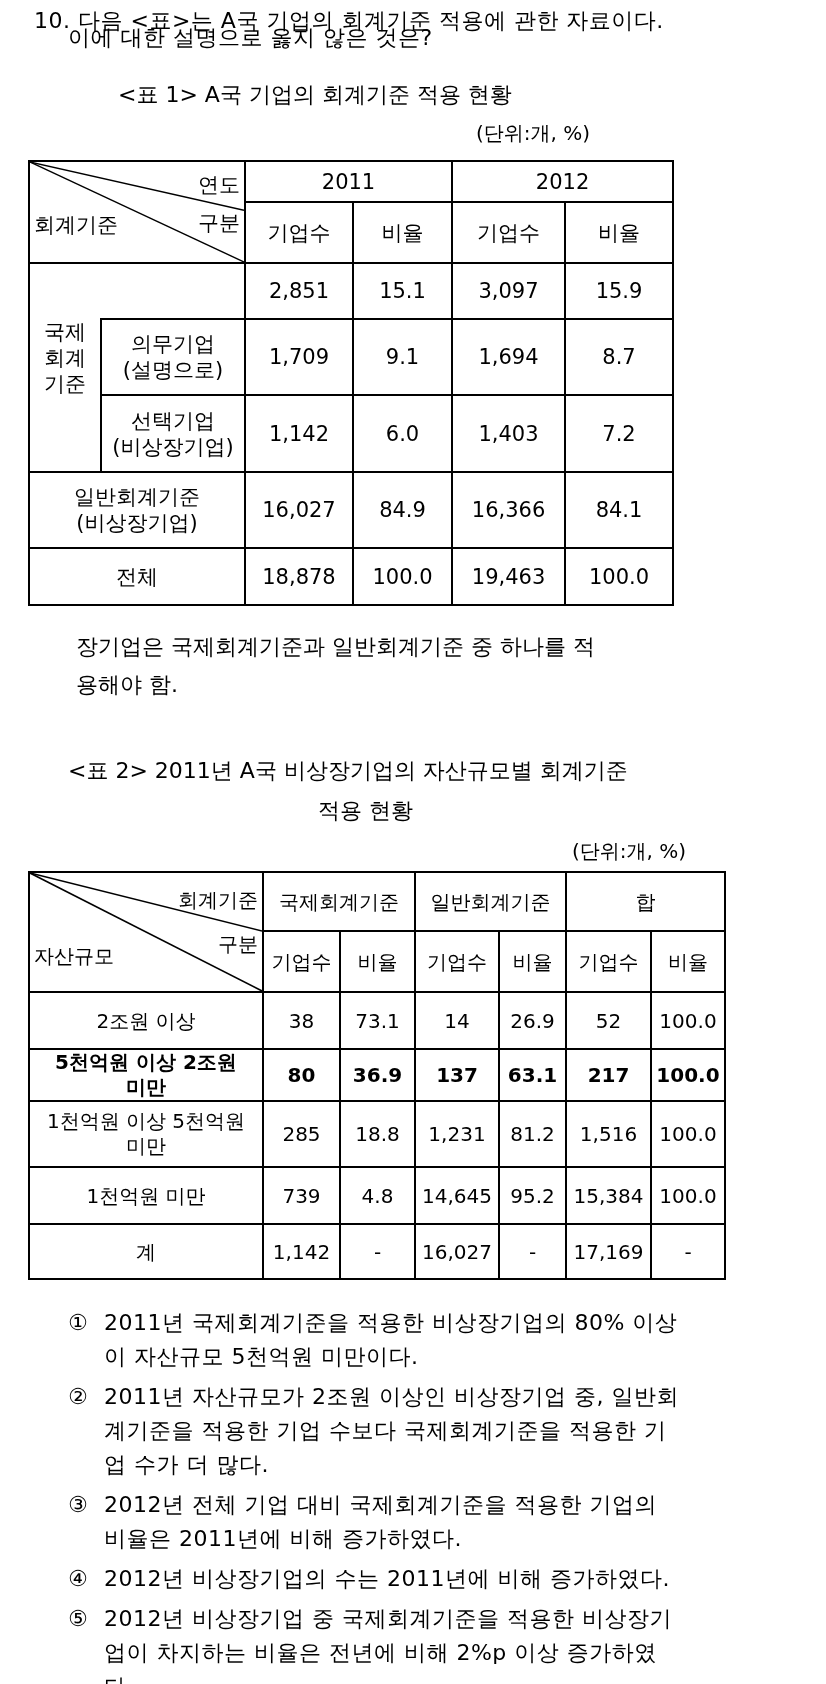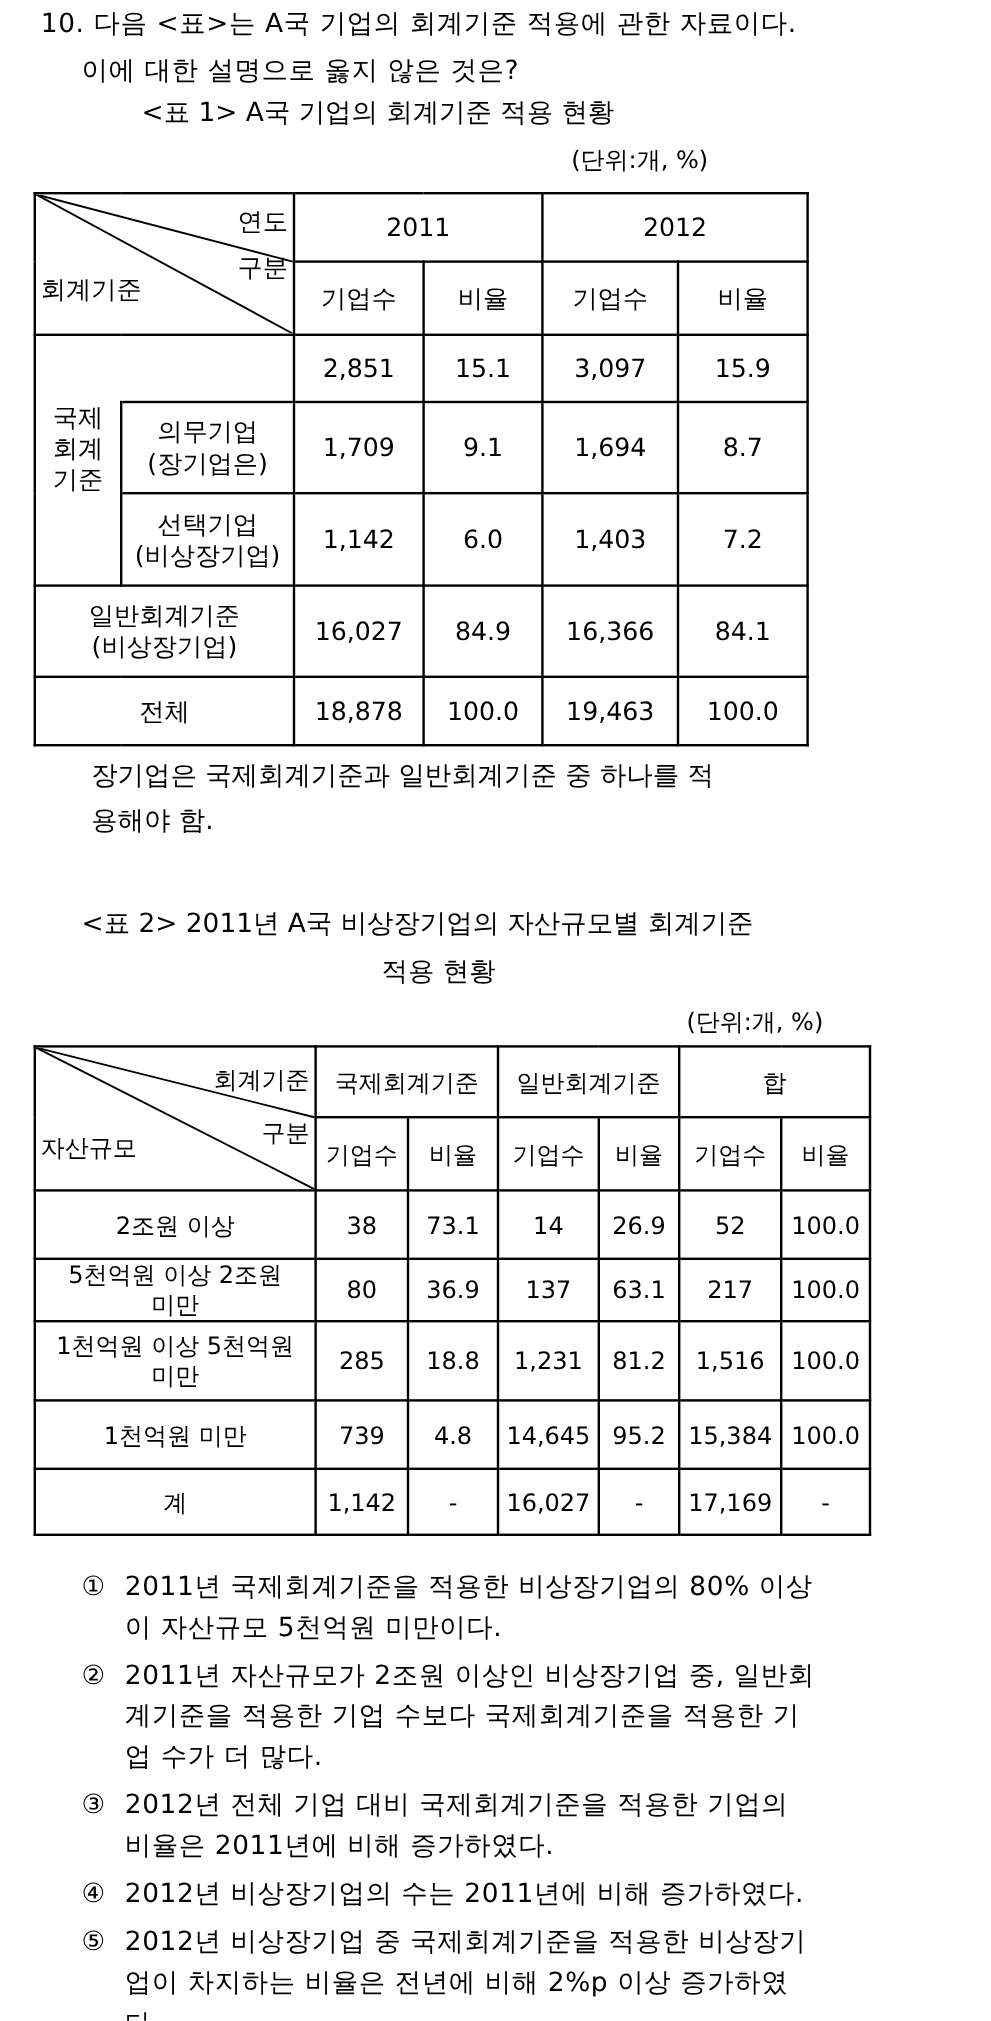--- a/index.html
+++ b/index.html
@@ -32,36 +32,36 @@
   .opt-num { width: 36px; flex: none; }
   .opt-text { flex: 1; }
 </style>
 </head>
 <body>
 
 <div class="abs q-line" style="left:34px; top:4px;">
   <span>10.</span>
   <span>다음 &lt;표&gt;는 A국 기업의 회계기준 적용에 관한 자료이다.</span>
 </div>
-<div class="abs q-line" style="left:68px; top:43px;">이에 대한 설명으로 옳지 않은 것은?</div>
+<div class="abs q-line" style="left:68px; top:21px;">이에 대한 설명으로 옳지 않은 것은?</div>
 
 <div class="abs caption" style="left:118px; top:80px;">&lt;표 1&gt; A국 기업의 회계기준 적용 현황</div>
 <div class="abs unit" style="left:476px; top:120px;">(단위:개, %)</div>
 
 <table class="data" style="left:28px; top:160px; width:644px;">
   <colgroup>
     <col style="width:72px">
       <col style="width:144px">
     <col style="width:108px">
       <col style="width:99px">
     <col style="width:113px">
       <col style="width:108px">
   </colgroup>
   <tbody>
-      <tr style="height:57px;">
+      <tr style="height:41px;">
     <td colspan="2" rowspan="2" class="diag">
       <svg viewBox="0 0 216 118" preserveAspectRatio="none">
         <line x1="0" y1="0" x2="216" y2="57" stroke="#000" stroke-width="1.6"></line>
         <line x1="0" y1="0" x2="216" y2="118" stroke="#000" stroke-width="1.6"></line>
       </svg>
       <span class="diag-top">연도</span>
       <span class="diag-mid" style="top:48px;">구분</span>
       <span class="diag-left" style="bottom:24px;">회계기준</span>
     </td>
     <td colspan="2">2011</td>
@@ -77,21 +77,21 @@
     <td colspan="2" style="border-bottom:none; border-right:2px solid #000;"></td>
     <td>2,851</td>
     <td>15.1</td>
     <td>3,097</td>
     <td>15.9</td>
   </tr>
   <tr style="height:76px;padding-left:24px;">
     <td rowspan="2" style="border-top:none; vertical-align:top; white-space:pre-line; line-height:26px; padding-top:0;">국제
 회계
 기준</td>
-    <td><span>의무기업</span><br><span>(장기업은)</span></td>
+    <td><span>의무기업</span><br><span>(설명으로)</span></td>
     <td>1,709</td>
     <td>9.1</td>
     <td>1,694</td>
     <td>8.7</td>
   </tr>
   <tr style="height:77px;">
     <td><span>선택기업</span><br><span>(비상장기업)</span></td>
     <td>1,142</td>
     <td>6.0</td>
     <td>1,403</td>
@@ -158,21 +158,21 @@
   </tr>
   <tr style="height:57px;">
     <td>2조원 이상</td>
     <td>38</td>
     <td>73.1</td>
     <td>14</td>
     <td>26.9</td>
     <td>52</td>
     <td>100.0</td>
   </tr>
-  <tr style="height:51px;">
+  <tr style="height:51px;font-weight:bold;">
     <td style="line-height:25px;"><span>5천억원 이상 2조원</span><br><span>미만</span></td>
     <td>80</td>
     <td>36.9</td>
     <td>137</td>
     <td>63.1</td>
     <td>217</td>
     <td>100.0</td>
   </tr>
   <tr style="height:66px;">
     <td style="line-height:25px;margin-left:10px;"><span>1천억원 이상 5천억원</span><br><span>미만</span></td>

